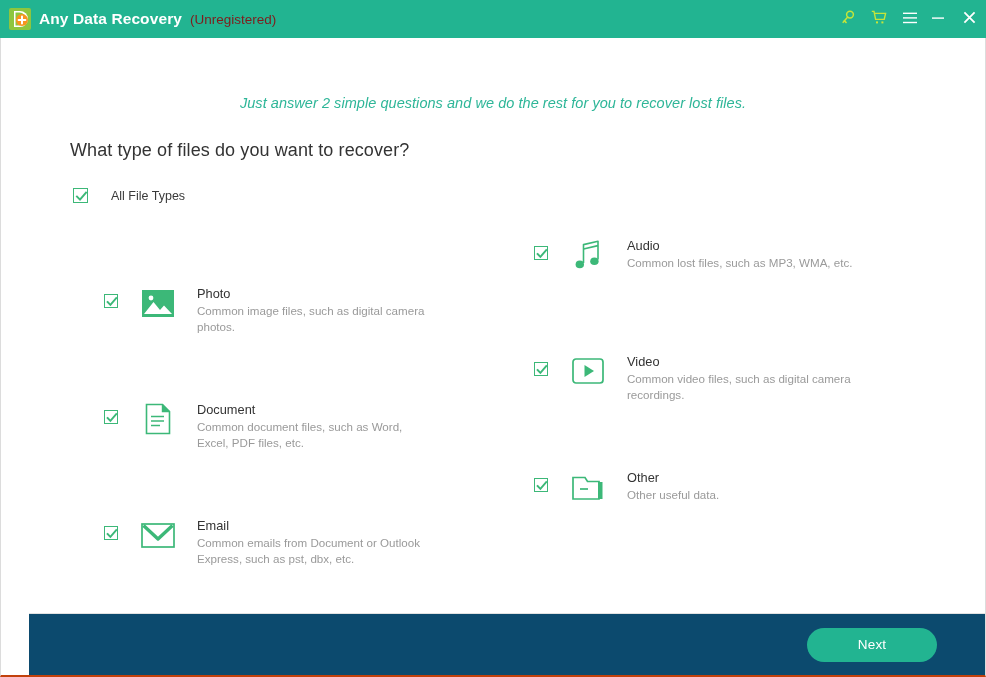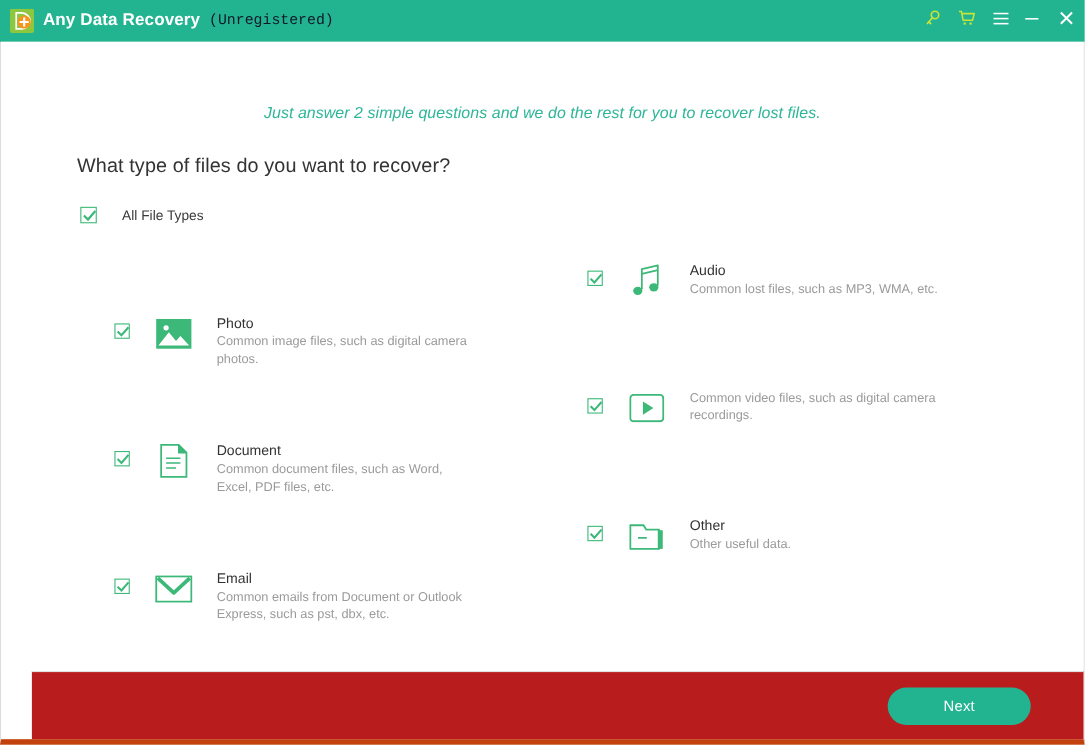--- a/index.html
+++ b/index.html
@@ -15,21 +15,21 @@
   }
 
   .window {
     position: relative;
     width: 986px;
     height: 677px;
     box-sizing: border-box;
     background: #ffffff;
     border-left: 1px solid #dcdcdc;
     border-right: 1px solid #dcdcdc;
-    border-bottom: 5px solid #c2410c;
+    border-bottom: 2px solid #c2410c;
     display: flex;
     flex-direction: column;
   }
 
   
   .titlebar {
     height: 38px;
     min-height: 38px;
     background: #22b491;
     display: flex;
@@ -46,25 +46,24 @@
     margin-right: 8px;
   }
   .app-title {
     color: #ffffff;
     font-size: 15.5px;
     font-weight: bold;
     letter-spacing: 0.1px;
     white-space: nowrap;
   }
   .app-unreg {
-    color: #0f172a;
+    color: #7f1d1d;
     font-size: 13.5px;
     margin-left: 8px;
     white-space: nowrap;
-    font-family: Liberation Mono, monospace;
   }
   .tb-spacer { flex: 1 1 auto; }
   .tb-btn {
     width: 28px;
     height: 38px;
     display: flex;
     align-items: center;
     justify-content: center;
     flex: 0 0 auto;
   }
@@ -162,21 +161,21 @@
     color: #9a9a9a;
     line-height: 15.5px;
     max-width: 268px;
     margin-top: 1px;
   }
 
   
   .footer {
     height: 62px;
     min-height: 62px;
-    background: #b91c1c;
+    background: #0c4a6e;
     border-top: 1px solid #e2e2e2;
     display: flex;
     align-items: center;
     justify-content: flex-end;
     padding-right: 48px;
     box-sizing: border-box;
     margin-left: 28px;
   }
   .next-btn {
     width: 130px;
@@ -346,20 +345,21 @@
               <path d="M1.6 6 L4.4 8.8 L10.2 2.2" fill="none" stroke="#3cb878" stroke-width="1.9" stroke-linecap="square"></path>
             </svg>
           </span>
           <span class="cell-icon">
             <svg width="32" height="26" viewBox="0 0 32 26">
               <rect x="1" y="1" width="30" height="24" rx="3" fill="#ffffff" stroke="#3cb878" stroke-width="1.7"></rect>
               <path d="M12.5 7 L22 13 L12.5 19 Z" fill="#3cb878"></path>
             </svg>
           </span>
           <span class="cell-text">
+            <div class="cell-title">Video</div>
             <div class="cell-desc">Common video files, such as digital camera recordings.</div>
           </span>
         </div>
       </div>
 
       <div class="row">
 
         <div class="cell col1">
           <span class="cb cell-cb">
             <svg width="12" height="12" viewBox="0 0 12 12">

